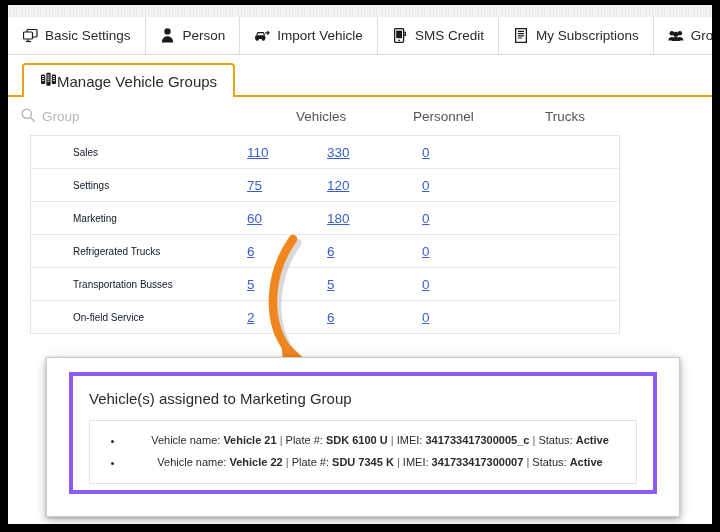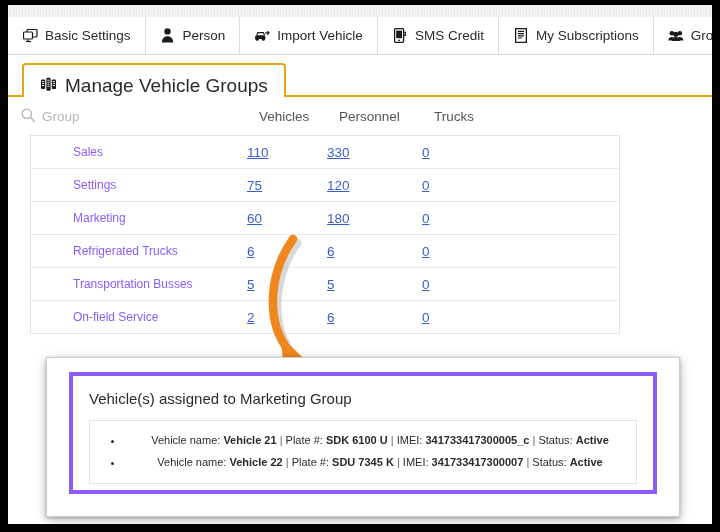--- a/index.html
+++ b/index.html
@@ -97,29 +97,28 @@
     width: 704px;
     height: 2px;
     background: #e8a317;
   }
   .subtab {
     position: absolute;
     left: 14px; top: 8px;
     height: 34px;
     box-sizing: border-box;
     display: flex;
-    align-items: flex-end;
-    gap: 8px;
+    align-items: center;
     padding: 0 16px;
     background: #ffffff;
     border: 2px solid #e8a317;
     border-bottom: none;
     border-top-left-radius: 4px;
     border-top-right-radius: 4px;
-    font-size: 19px;
+    font-size: 15px;
     color: #2b2b2b;
     white-space: nowrap;
     cursor: pointer;
     z-index: 2;
   }
 
   
   .table-area {
     position: absolute;
     left: 0; top: 92px;
@@ -139,20 +138,21 @@
     display: flex;
     align-items: center;
     gap: 7px;
     color: #b3b3b3;
     font-size: 13.5px;
   }
   .search-cell .placeholder { color: #b8b8b8; }
   .th {
     font-size: 13.5px;
     color: #555555;
+    margin-left: 37px;
   }
   .col-vehicles { width: 80px; }
   .col-personnel { width: 95px; }
   .col-assets { width: 95px; }
 
   .tbody {
     margin-left: 22px;
     margin-right: 92px;
     border: 1px solid #e3e3e3;
     border-bottom: none;
@@ -162,22 +162,22 @@
     display: flex;
     align-items: center;
     height: 33px;
     border-bottom: 1px solid #e8e8e8;
     padding-left: 42px;
     box-sizing: border-box;
     background: #ffffff;
   }
   .trow .name {
     width: 174px;
-    font-size: 12px;
-    color: #8b5cf6;
+    font-size: 10px;
+    color: #0f172a;
   }
   .trow .cell {
     font-size: 13.5px;
   }
   .trow .cell a {
     color: #3a5fcd;
     text-decoration: underline;
     cursor: pointer;
   }
 

